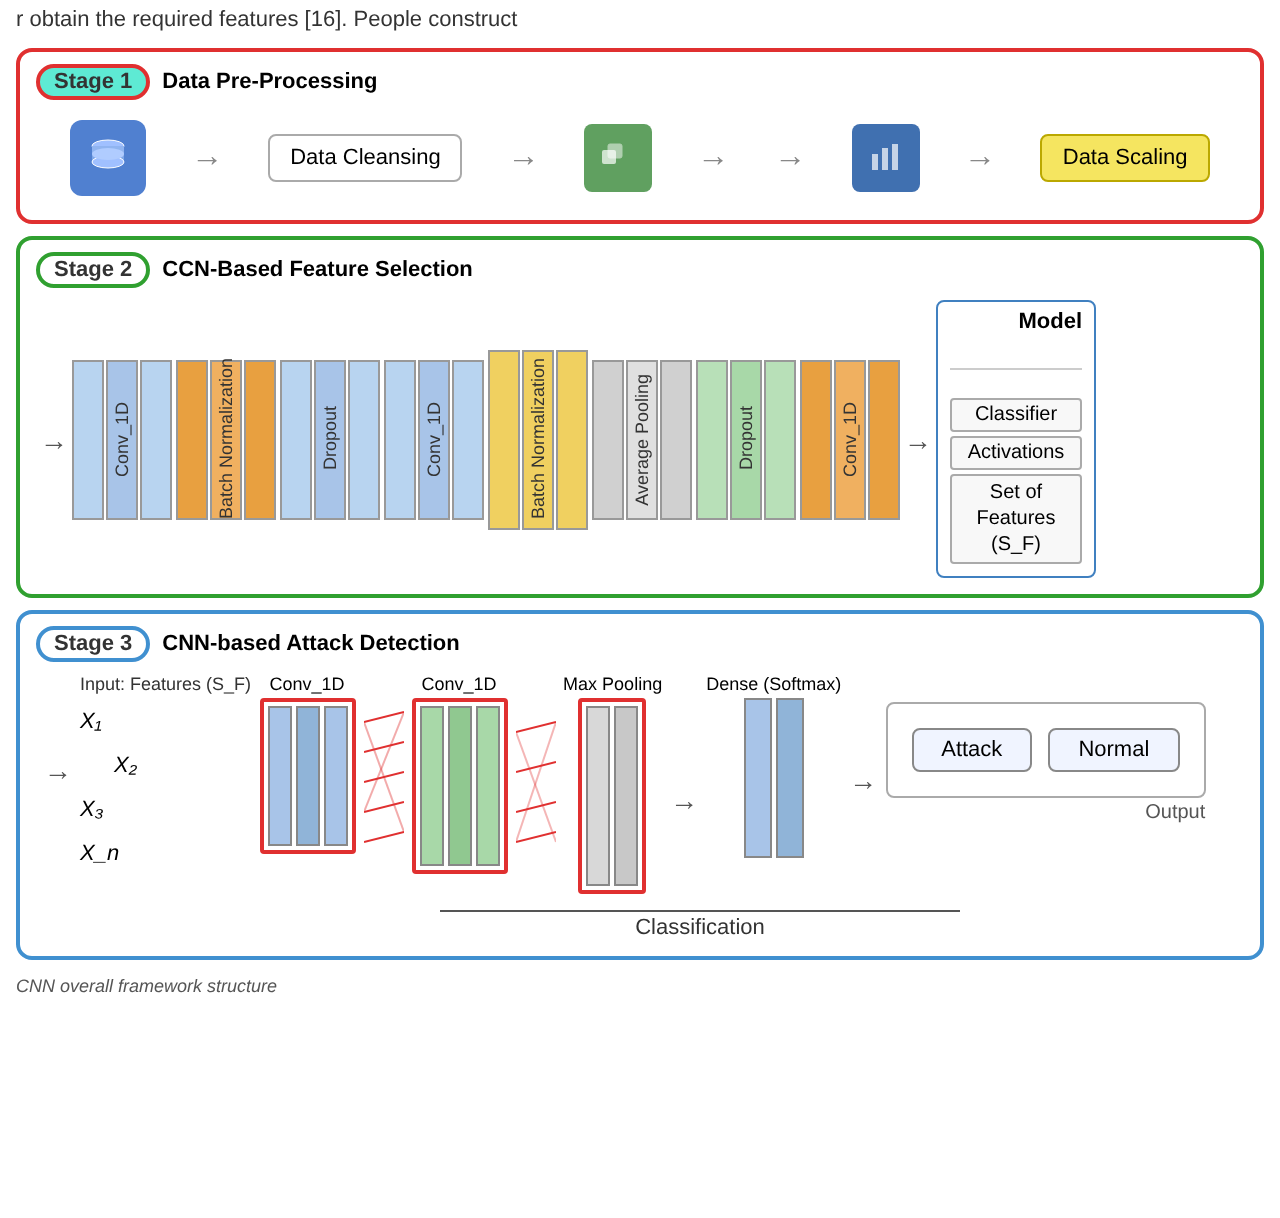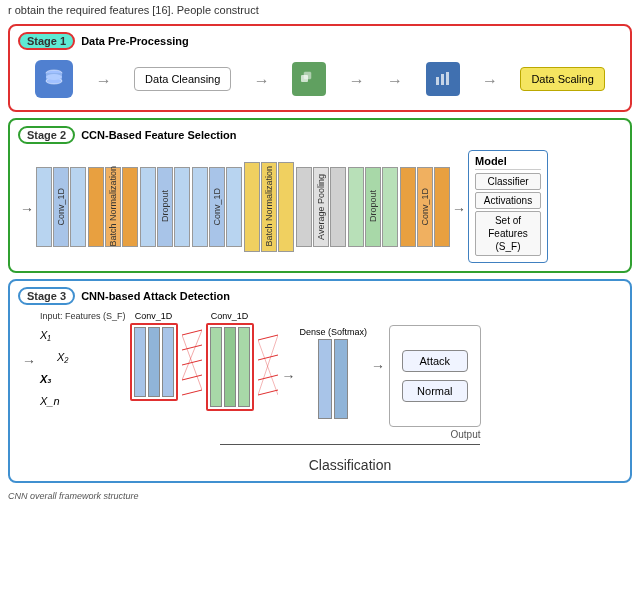--- a/index.html
+++ b/index.html
@@ -177,24 +177,24 @@
       border-radius: 4px;
       padding: 4px 6px;
       background: #fff;
       font-size: 10px;
       min-width: 80px;
     }
 
     .model-box .model-title {
       font-weight: bold;
       font-size: 11px;
-      text-align: left;
-      margin-bottom: 3px;
+      text-align: right;
+      margin-bottom: 14px;
       border-bottom: 1px solid #ccc;
-      padding-bottom: 2px;
+      padding-bottom: 17px;
     }
 
     .model-row {
       border: 1px solid #aaa;
       border-radius: 2px;
       padding: 2px 4px;
       margin: 2px 0;
       text-align: center;
       font-size: 10px;
       background: #f8f8f8;
@@ -416,21 +416,21 @@
   <div class="stage3-wrapper">
     <div style="display:flex; align-items:flex-start; gap:4px; padding: 0 4px;">
 
       <span style="font-size:14px; color:#555; margin-top:40px;">→</span>
 
       <div style="display:flex; flex-direction:column; align-items:flex-start; min-width:70px;">
         <div style="font-size:9px; color:#333; margin-bottom:4px;">Input: Features (S_F)</div>
         <div style="display:flex; flex-direction:column; gap:10px; margin-top:4px;">
           <span style="font-size:11px; font-style:italic;">X₁</span>
           <span style="font-size:11px; font-style:italic;margin-left:17px;">X₂</span>
-          <span style="font-size:11px; font-style:italic;font-weight:bold;">X₃</span>
+          <span style="font-size:11px; font-style:italic;">X₃</span>
           <span style="font-size:11px; font-style:italic;">X_n</span>
         </div>
       </div>
 
       <div style="display:flex; flex-direction:column; align-items:center; margin-top:0px;">
         <div style="font-size:9px; margin-bottom:2px;">Conv_1D</div>
         <div class="red-outline">
           <div style="display:flex; gap:2px;">
             <div style="width:12px; height:70px; background:#a8c4e8; border:1px solid #888;"></div>
             <div style="width:12px; height:70px; background:#90b4d8; border:1px solid #888;"></div>
@@ -462,42 +462,51 @@
 
       <svg width="20" height="100" style="margin-top:14px;">
         <line x1="0" y1="15" x2="20" y2="10" stroke="#e03030" stroke-width="1"></line>
         <line x1="0" y1="35" x2="20" y2="30" stroke="#e03030" stroke-width="1"></line>
         <line x1="0" y1="55" x2="20" y2="50" stroke="#e03030" stroke-width="1"></line>
         <line x1="0" y1="70" x2="20" y2="65" stroke="#e03030" stroke-width="1"></line>
         <line x1="0" y1="15" x2="20" y2="70" stroke="#e03030" stroke-width="1" opacity="0.35"></line>
         <line x1="0" y1="70" x2="20" y2="10" stroke="#e03030" stroke-width="1" opacity="0.35"></line>
       </svg>
 
+      <div style="display:flex; flex-direction:column; align-items:center; margin-top:0px;">
+        <div style="font-size:9px; margin-bottom:2px;">Max Pooling</div>
+        <div class="red-outline">
+          <div style="display:flex; gap:2px;">
+            <div style="width:12px; height:90px; background:#d8d8d8; border:1px solid #888;"></div>
+            <div style="width:12px; height:90px; background:#c8c8c8; border:1px solid #888;"></div>
+          </div>
+        </div>
+      </div>
 
       <span style="font-size:14px; color:#555; margin-top:55px;">→</span>
 
-      <div style="display:flex; flex-direction:column; align-items:center; margin-top:16px;">
+      <div style="display:flex; flex-direction:column; align-items:center; margin-top:0px;">
         <div style="font-size:9px; margin-bottom:2px;">Dense (Softmax)</div>
         <div style="display:flex; gap:2px;">
           <div style="width:14px; height:80px; background:#a8c4e8; border:1px solid #888;"></div>
           <div style="width:14px; height:80px; background:#90b4d8; border:1px solid #888;"></div>
         </div>
       </div>
 
       <span style="font-size:14px; color:#555; margin-top:45px;">→</span>
 
       <div style="display:flex; flex-direction:column; align-items:stretch; margin-top:14px;">
-        <div style="border:1.5px solid #aaa; border-radius:4px; padding:24px 12px; background:#fff; display:flex; flex-direction:column; gap:8px; min-width:64px;">
+        <div style="border:1.5px solid #aaa; border-radius:4px; padding:12px 12px; background:#fff; display:flex; flex-direction:row; gap:8px; min-width:64px;">
           <div class="output-btn">Attack</div>
           <div class="output-btn">Normal</div>
         </div>
         <div style="font-size:10px; text-align:right; color:#555; margin-top:2px;">Output</div>
       </div>
     </div>
 
     <div style="margin: 4px 30px 0 90px; display:flex; flex-direction:column; align-items:center;">
       <div style="border-bottom:1.5px solid #555; width:260px; margin:0;"></div>
-      <div style="font-size:14px; color:#333; margin-top:12px;">Classification</div>
+      <div style="font-size:11px; color:#333; margin-top:2px;">Classification</div>
     </div>
   </div>
 </div>
 
 <div class="bottom-caption">CNN overall framework structure</div>
 
 </body></html>

